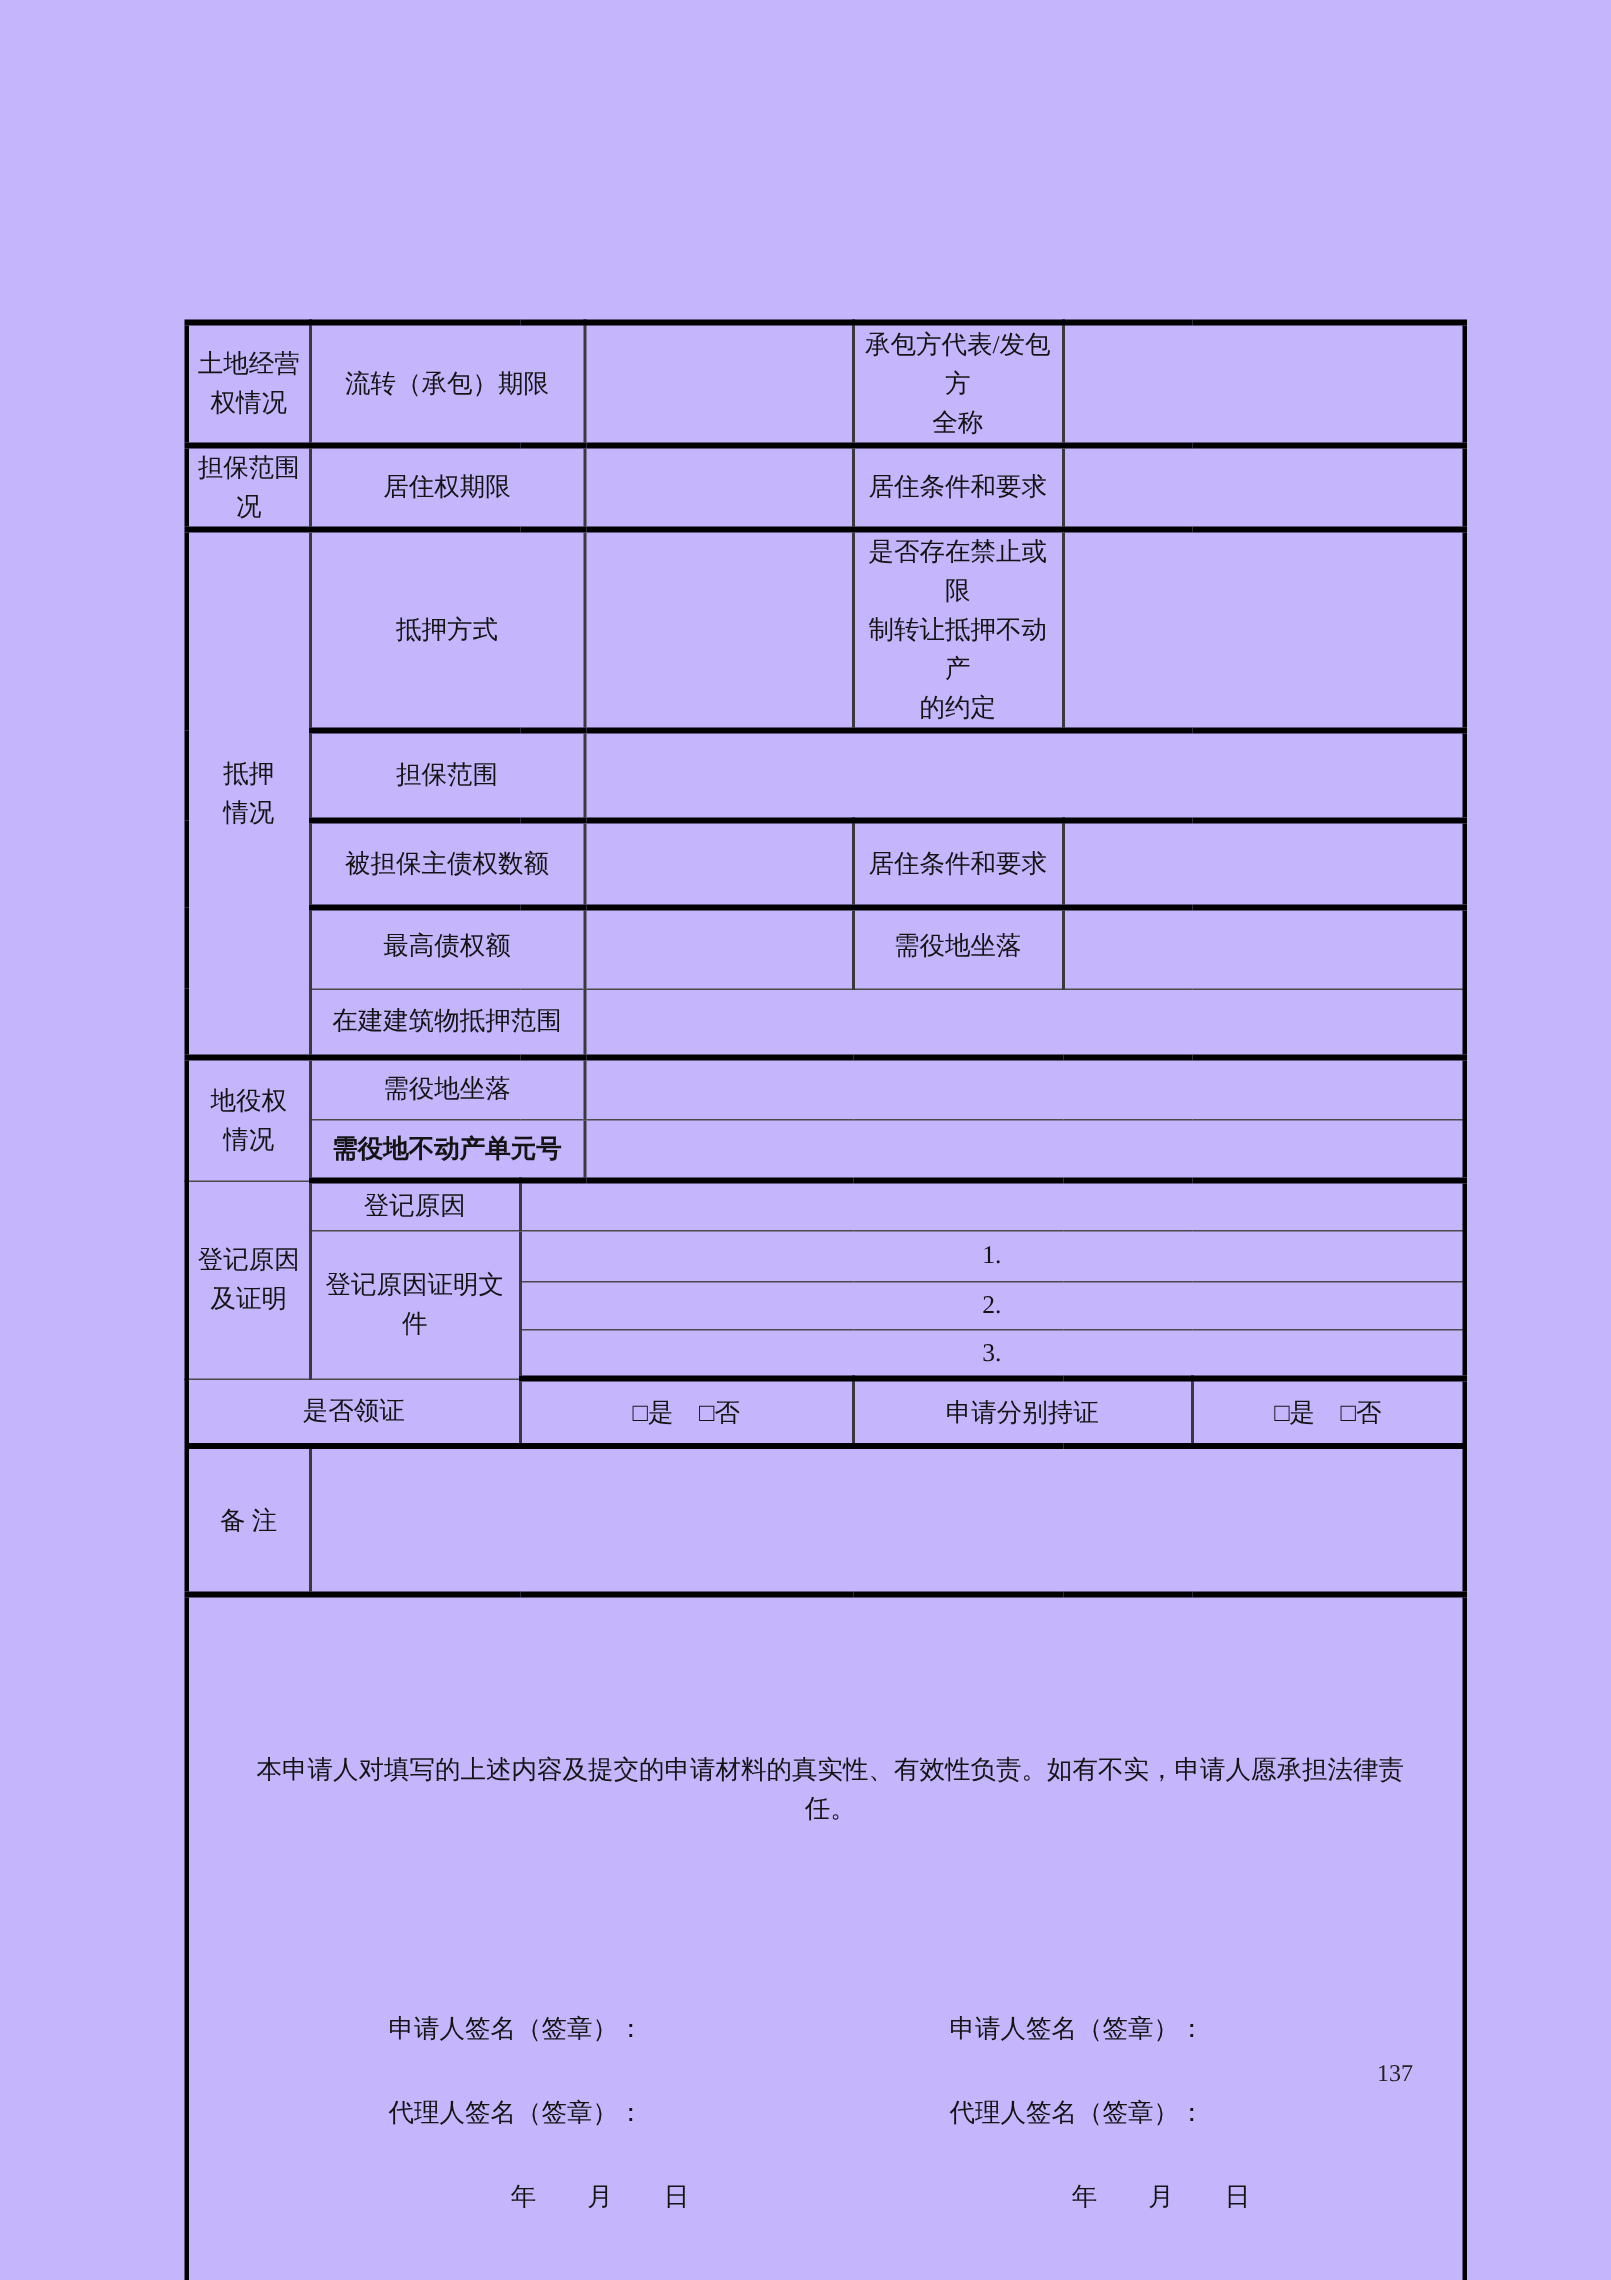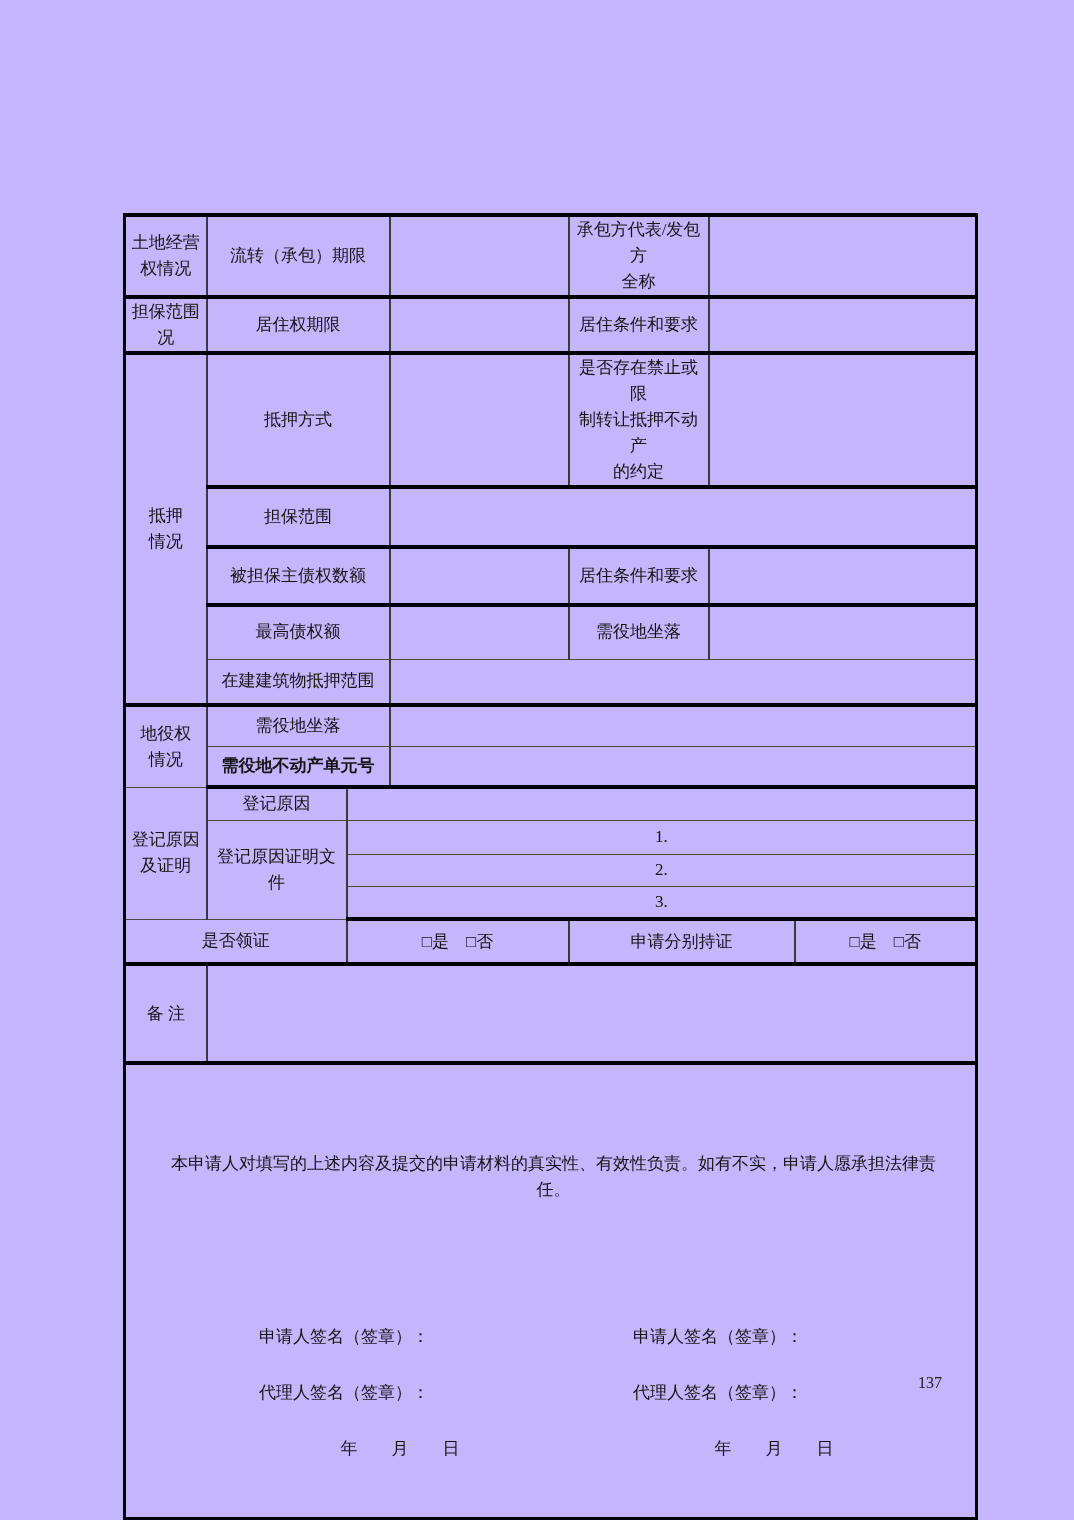--- a/index.html
+++ b/index.html
@@ -37,21 +37,21 @@
   td.num{text-align:left;padding-left:24px;}
   
   tr.r1{height:80px;} tr.r2{height:55px;} tr.r3{height:112px;}
   tr.r4{height:60px;} tr.r5{height:58px;} tr.r6{height:54px;font-family:Liberation Mono, monospace;}
   tr.r7{height:46px;margin-left:24px;} tr.r8{height:41px;} tr.r9{height:41px;font-weight:bold;}
   tr.r10{height:33px;} tr.r11{height:34px;} tr.r12{height:32px;}
   tr.r13{height:33px;} tr.r14{height:45px;} tr.r15{height:99px;}
   tr.r16{height:289px;}
   td.decl-cell{vertical-align:top;text-align:left;}
   .decl-text{
-    margin:60px 26px 0 32px;
+    margin:76px 26px 0 32px;
     font-size:17px;line-height:26px;
     white-space:normal;
   }
   .sig-row{display:flex;margin-top:66px;}
   .sig-col{font-size:17px;line-height:28px;}
   .sig-col.left{padding-left:32px;width:400px;box-sizing:border-box;}
   .sig-col.right{width:380px;}
   .sig-date{padding-left:112px;}
   .page-number{
     position:absolute;left:918px;top:1374px;

